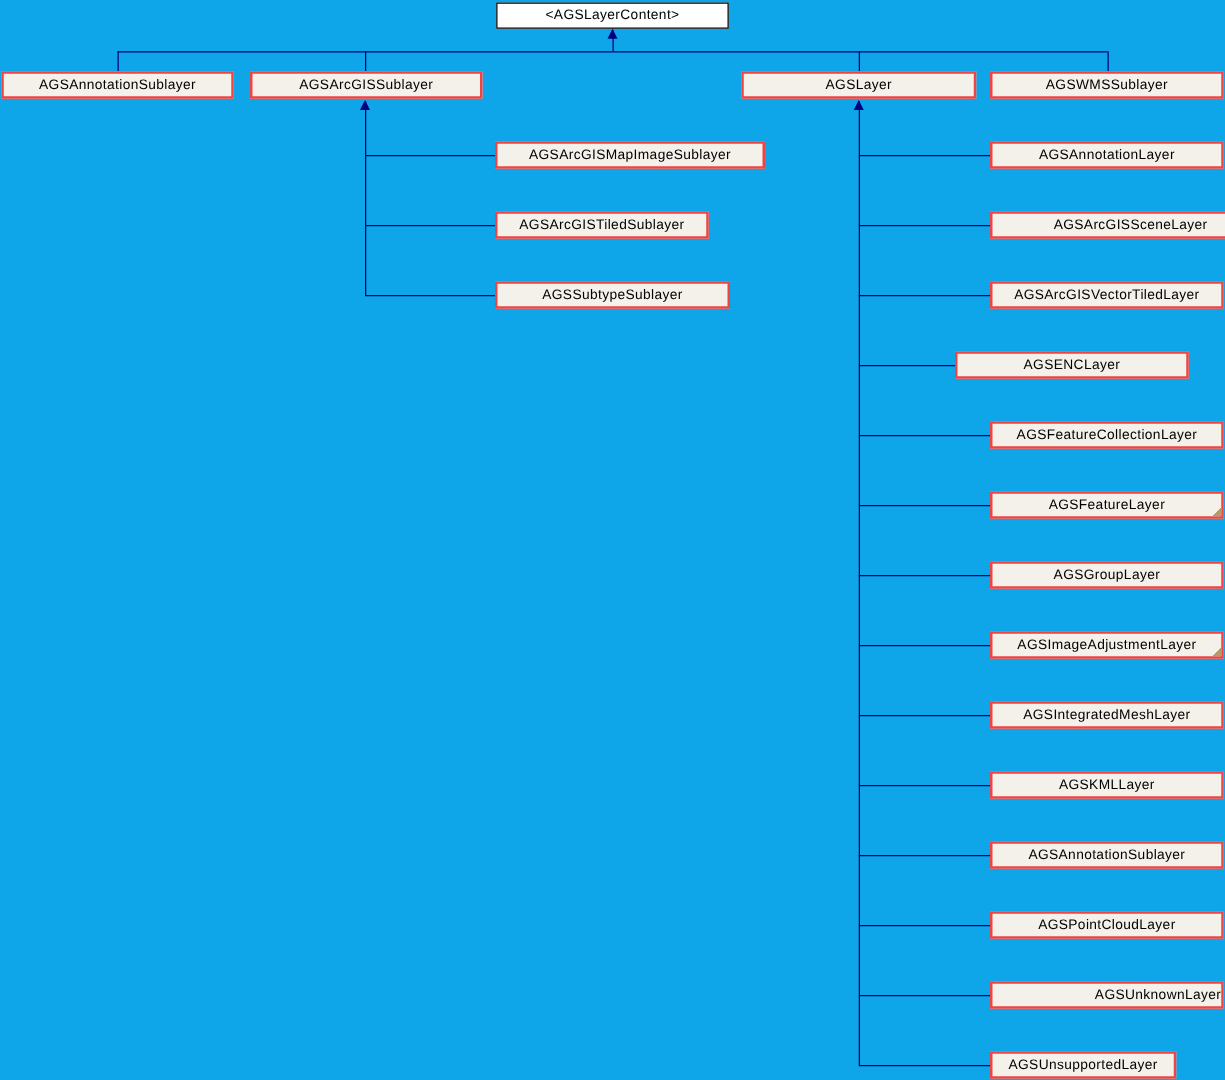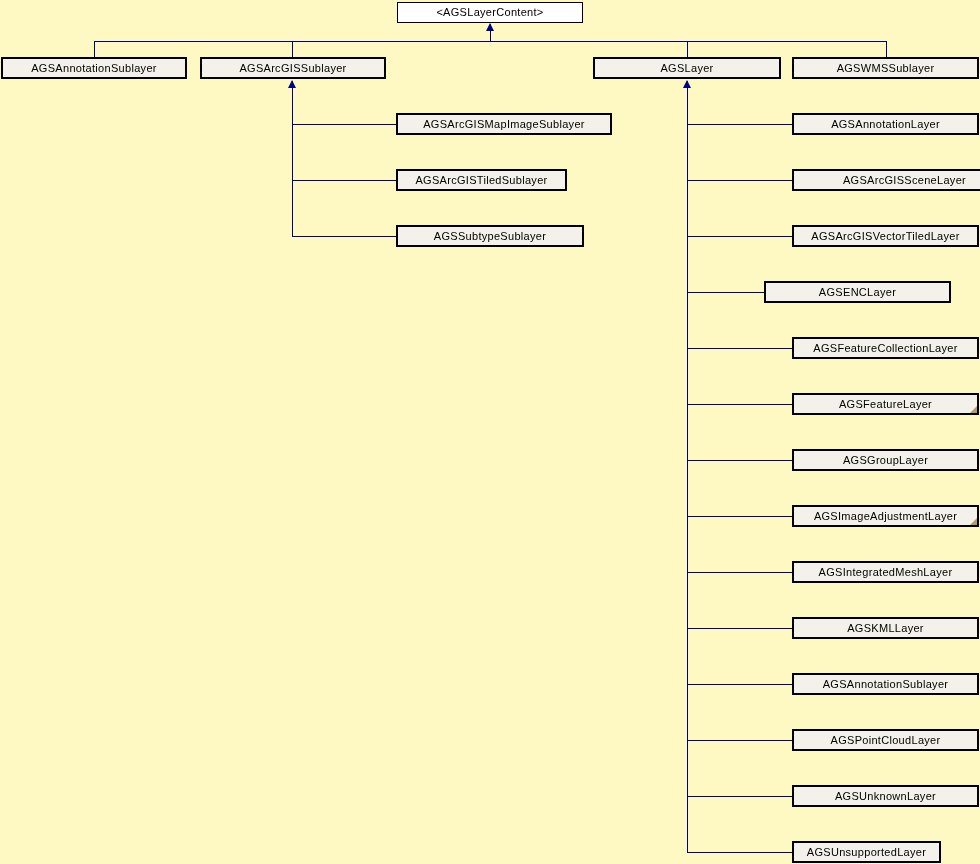--- a/index.html
+++ b/index.html
@@ -4,29 +4,29 @@
 <style>
   html, body {
     margin: 0;
     padding: 0;
     background: #ffffff;
   }
   #canvas {
     position: relative;
     width: 980px;
     height: 864px;
-    background: #fef9c3;
+    background: #0ea5e9;
     overflow: hidden;
     font-family: "Liberation Sans", "DejaVu Sans", sans-serif;
   }
   .node {
     position: absolute;
     box-sizing: border-box;
     height: 22px;
-    border: 2px solid #000000;
+    border: 2px solid #ef4444;
     background: #F4F1EA;
     color: #000000;
     font-size: 11px;
     letter-spacing: 0.3px;
     line-height: 18px;
     text-align: center;
     white-space: nowrap;
     overflow: hidden;
     cursor: pointer;
   }
@@ -105,16 +105,16 @@
     <div class="node truncated" style="left: 792px; top: 505px; width: 187px;">AGSImageAdjustmentLayer</div>
     <div class="hline" style="left: 687px; top: 572px; width: 105px;"></div>
     <div class="node" style="left: 792px; top: 561px; width: 187px;">AGSIntegratedMeshLayer</div>
     <div class="hline" style="left: 687px; top: 628px; width: 105px;"></div>
     <div class="node" style="left: 792px; top: 617px; width: 187px;">AGSKMLLayer</div>
     <div class="hline" style="left: 687px; top: 684px; width: 105px;"></div>
     <div class="node" style="left: 792px; top: 673px; width: 187px;">AGSAnnotationSublayer</div>
     <div class="hline" style="left: 687px; top: 740px; width: 105px;"></div>
     <div class="node" style="left: 792px; top: 729px; width: 187px;">AGSPointCloudLayer</div>
     <div class="hline" style="left: 687px; top: 796px; width: 105px;"></div>
-    <div class="node" style="left: 792px; top: 785px; width: 187px;">AGSUnknownLayer</div>
+    <div class="node" style="left: 792px; top: 785px; width: 187px; text-align: right;">AGSUnknownLayer</div>
     <div class="hline" style="left: 687px; top: 852px; width: 105px;"></div>
     <div class="node" style="left: 792px; top: 841px; width: 149px;">AGSUnsupportedLayer</div>
   </div>
 
 </body></html>

